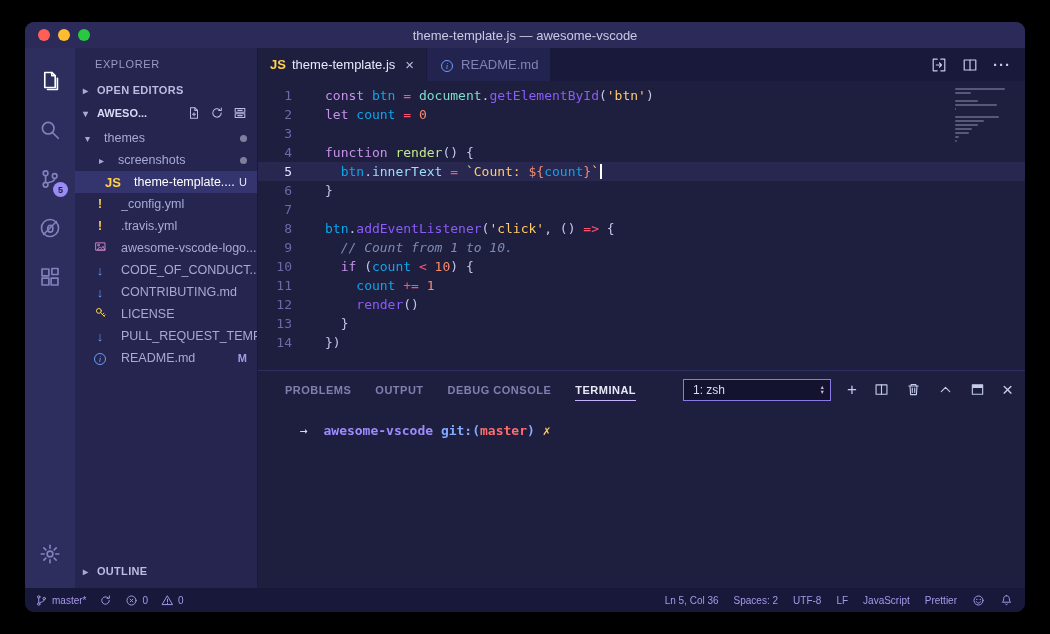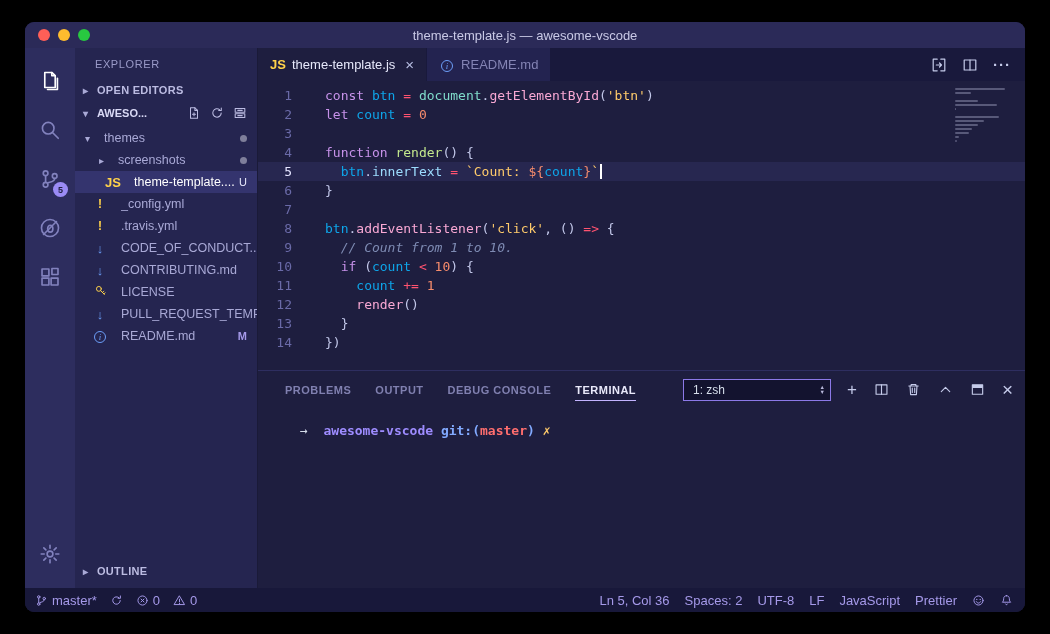--- a/index.html
+++ b/index.html
@@ -60,21 +60,21 @@
   .dots{font-weight:bold;letter-spacing:1px;color:#C5CBEA;font-size:15px;}
   
   #code-area{flex:1;position:relative;padding-top:5px;font-family:"DejaVu Sans Mono",monospace;font-size:13px;line-height:19px;overflow:hidden;}
   .code-line{display:flex;position:relative;}
   .code-line.current{background:rgba(137,137,255,.09);}
   .ln{flex:0 0 52px;text-align:right;padding-right:18px;color:#6A6AA8;user-select:none;}
   .current .ln{color:#E4E4FF;}
   .lc{white-space:pre;padding-left:15px;}
   .cursor{display:inline-block;width:2px;height:15px;background:#FFFFFF;vertical-align:text-bottom;margin-left:1px;}
   .tk-kw{color:#C792EA}.tk-id{color:#0ea5e9}.tk-ob{color:#7FDBCA}.tk-pr{color:#9CDCFE}
-  .tk-fn{color:#f9a8d4}.tk-fd{color:#C3E88D}.tk-str{color:#FFCB6B}.tk-tpl{color:#F78C6C}
+  .tk-fn{color:#8b5cf6}.tk-fd{color:#C3E88D}.tk-str{color:#FFCB6B}.tk-tpl{color:#F78C6C}
   .tk-num{color:#F78C6C}.tk-op{color:#FF5370}.tk-pu{color:#C3C8EA}
   .tk-cm{color:#7E8BB3;font-style:italic}
   #minimap{position:absolute;top:5px;right:12px;width:58px;}
   .mm-line{height:2px;margin:2px 0;background:rgba(205,210,240,.33);border-radius:1px;}
   
   #panel{flex:0 0 218px;border-top:1px solid #2E2E60;display:flex;flex-direction:column;}
   #panel-top{height:37px;display:flex;align-items:center;padding:0 12px 0 27px;}
   #panel-tabs{display:flex;align-items:center;}
   .panel-tab{font-size:11px;letter-spacing:.5px;color:#8080B0;margin-right:24px;padding:5px 0 4px;cursor:pointer;font-weight:bold;}
   .panel-tab.active{color:#E9E9FA;border-bottom:1px solid #C3B3FF;}
@@ -86,21 +86,21 @@
   #panel-actions .icon{cursor:pointer;display:inline-flex;align-items:center;}
   .glyph-btn{font-size:17px;line-height:14px;cursor:pointer;}
   #terminal{padding:15px 0 0 42px;font-family:"DejaVu Sans Mono",monospace;font-size:13px;}
   #terminal span{white-space:pre;}
   .tm-arrow{color:#D6DEEB}.tm-sp{}
   .tm-dir{color:#9E8CFF;font-weight:bold}
   .tm-gitp{color:#82AAFF;font-weight:bold}
   .tm-branch{color:#FF6E6E;font-weight:bold}
   .tm-dirty{color:#FFCB6B;font-weight:bold}
   
-  #statusbar{flex:0 0 24px;background:#18183A;display:flex;align-items:center;font-size:13px;color:#A599E9;}
+  #statusbar{flex:0 0 24px;background:#18183A;display:flex;align-items:center;font-size:10px;color:#A599E9;}
   #status-left{display:flex;align-items:center;gap:13px;padding-left:10px;}
   #status-right{margin-left:auto;display:flex;align-items:center;gap:15px;padding-right:12px;}
   .st-item{display:flex;align-items:center;gap:4px;cursor:pointer;}
   .st-item svg{width:13px;height:13px;}
   svg{display:block;}
 </style>
 </head>
 <body>
 
 <div id="window">
@@ -233,20 +233,30 @@
           </div>
           <div class="tree-row" style="padding-left: 17px;">
             <span class="icon"><span class="fi fi-yaml">!</span></span>
             <span class="tree-label">_config.yml</span>
           </div>
           <div class="tree-row" style="padding-left: 17px;">
             <span class="icon"><span class="fi fi-yaml">!</span></span>
             <span class="tree-label">.travis.yml</span>
           </div>
           <div class="tree-row" style="padding-left: 17px;">
+            <span class="icon"><span class="fi" style="color:#C586C0">
+                <svg viewBox="0 0 16 16" fill="none" stroke="currentColor" stroke-width="1.2" stroke-linecap="round" stroke-linejoin="round">
+                  <rect x="2.5" y="3.5" width="11" height="9"></rect>
+                  <circle cx="5.5" cy="6.3" r="1"></circle>
+                  <path d="M4 12l3-3.5 2 2 2-2.8 2.5 4.3z"></path>
+                </svg>
+              </span></span>
+            <span class="tree-label">awesome-vscode-logo...</span>
+          </div>
+          <div class="tree-row" style="padding-left: 17px;">
             <span class="icon"><span class="fi fi-md">↓</span></span>
             <span class="tree-label">CODE_OF_CONDUCT....</span>
           </div>
           <div class="tree-row" style="padding-left: 17px;">
             <span class="icon"><span class="fi fi-md">↓</span></span>
             <span class="tree-label">CONTRIBUTING.md</span>
           </div>
           <div class="tree-row" style="padding-left: 17px;">
             <span class="icon"><span class="fi" style="color:#FFD24A">
                 <svg viewBox="0 0 16 16" fill="none" stroke="currentColor" stroke-width="1.2" stroke-linecap="round" stroke-linejoin="round">

